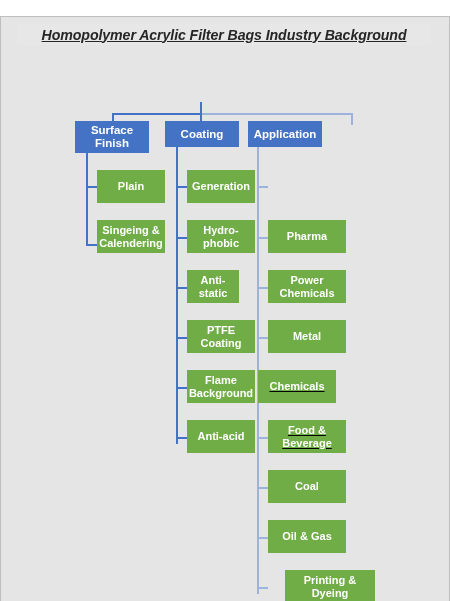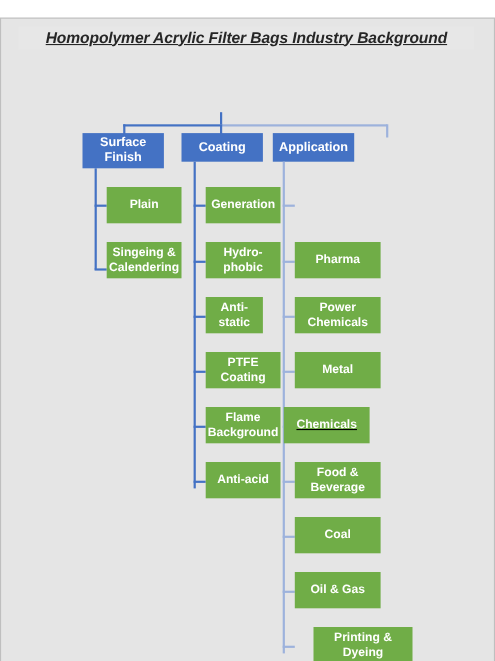--- a/index.html
+++ b/index.html
@@ -180,21 +180,21 @@
   <div class="leaf-box" style="left:267px; top:253px; width:78px; height:33px;">
     <span class="lbl">Power
 Chemicals</span>
   </div>
   <div class="leaf-box" style="left:267px; top:303px; width:78px; height:33px;">
     <span class="lbl">Metal</span>
   </div>
   <div class="leaf-box" style="left:257px; top:353px; width:78px; height:33px;text-decoration:underline;">
     <span class="lbl">Chemicals</span>
   </div>
-  <div class="leaf-box" style="left:267px; top:403px; width:78px; height:33px;">
+  <div class="leaf-box" style="left:267px; top:403px; width:78px; height:33px;text-decoration:underline;">
     <span class="lbl">Food &amp;
 Beverage</span>
   </div>
   <div class="leaf-box" style="left:267px; top:453px; width:78px; height:33px;">
     <span class="lbl">Coal</span>
   </div>
   <div class="leaf-box" style="left:267px; top:503px; width:78px; height:33px;">
     <span class="lbl">Oil &amp; Gas</span>
   </div>
   <div class="leaf-box" style="left:284px; top:553px; width:90px; height:33px;">

